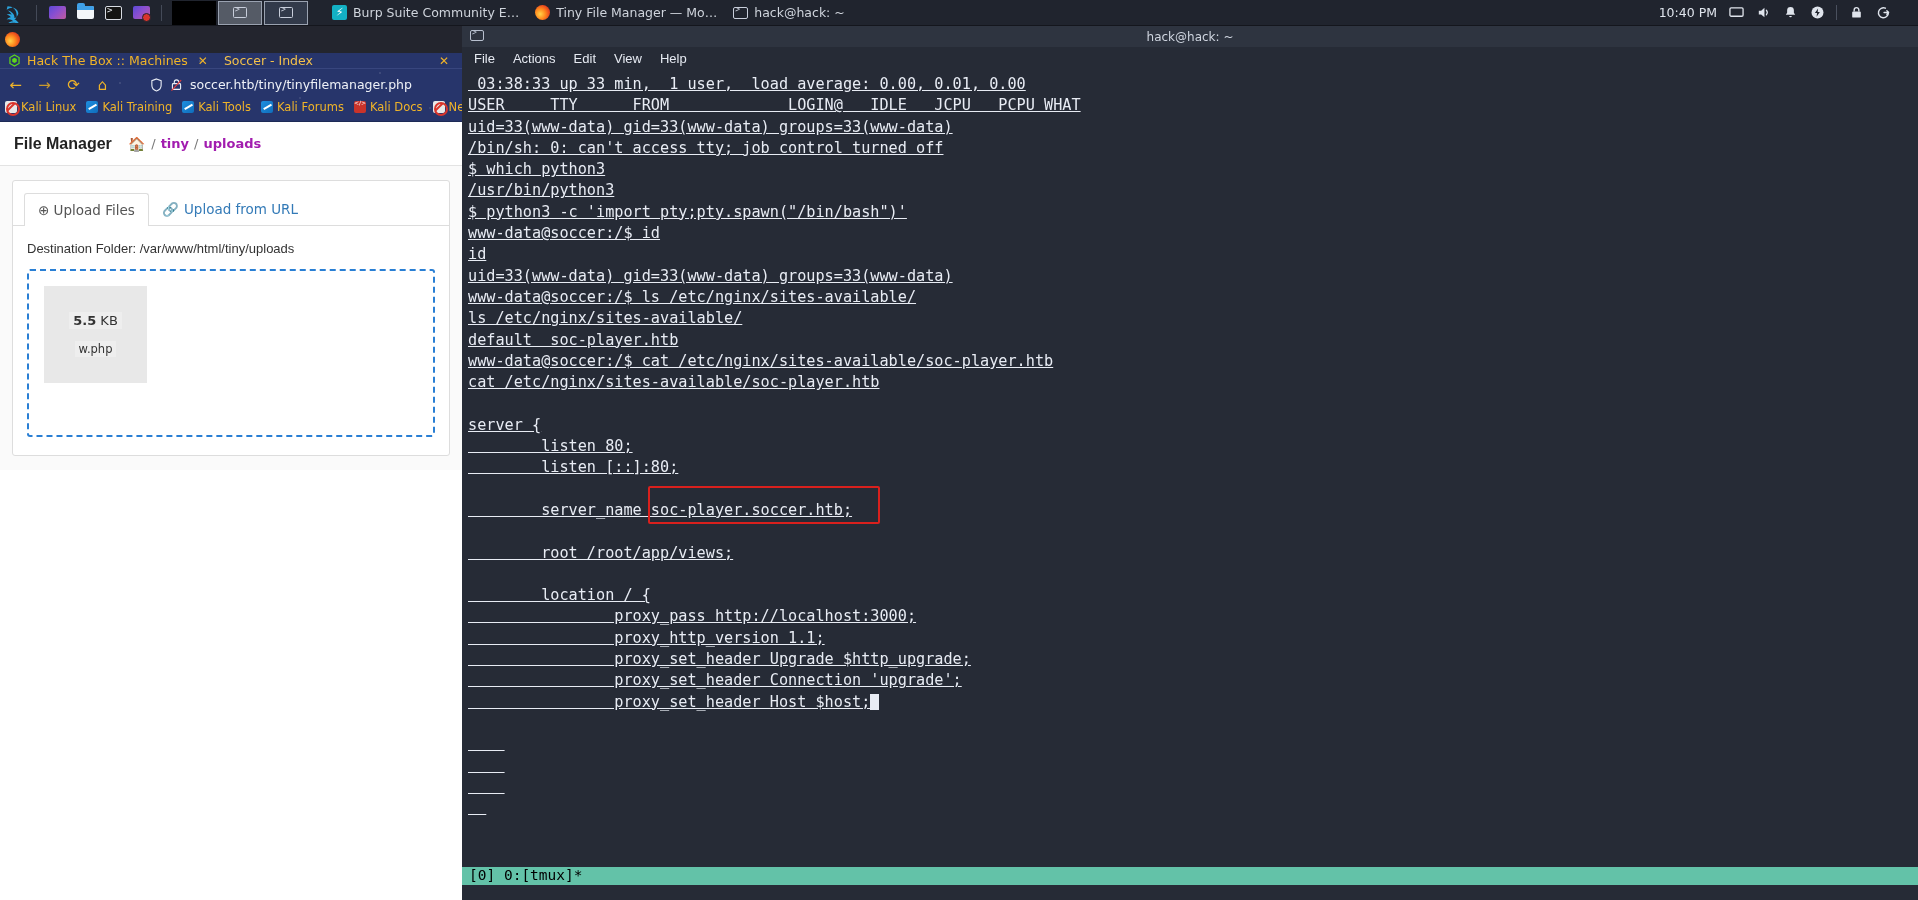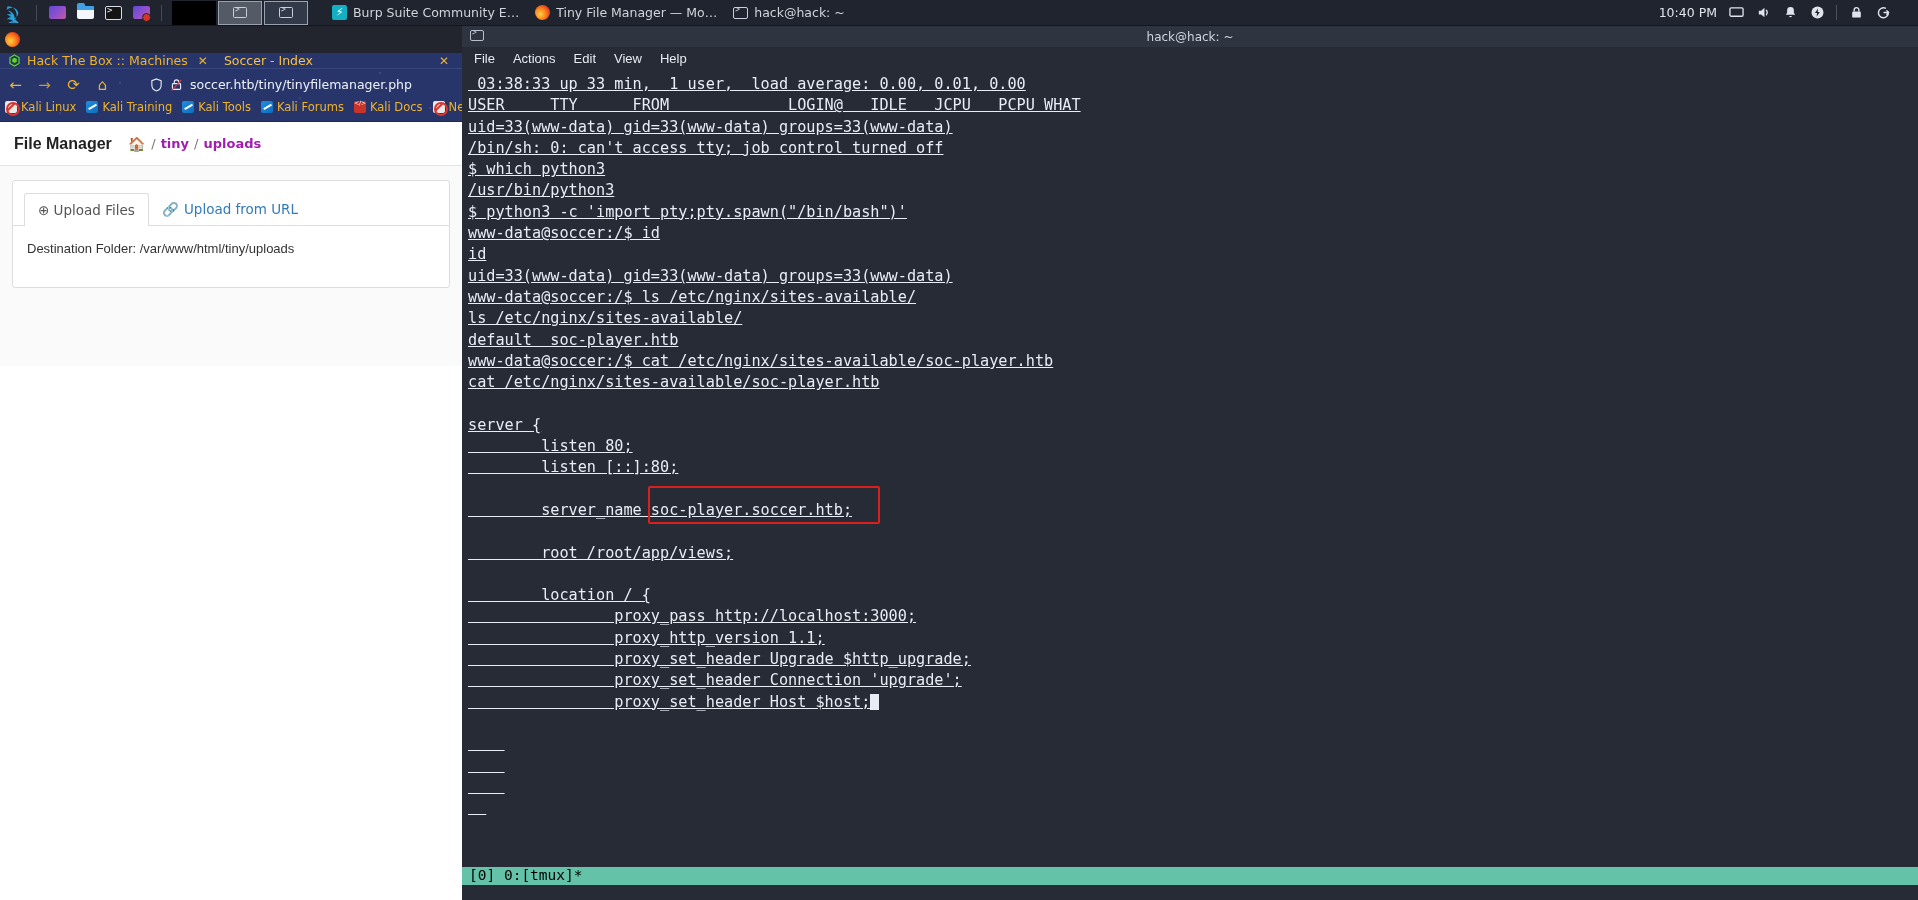--- a/index.html
+++ b/index.html
@@ -458,20 +458,29 @@
             <span>⊕</span>
             <span>Upload Files</span>
           </div>
           <div class="fm-tab">
             <span>🔗</span>
             <span>Upload from URL</span>
           </div>
         </div>
         <div class="fm-tabcontent">
           <div class="dest-label">Destination Folder: /var/www/html/tiny/uploads</div>
+          <div class="dropzone">
+            <div class="upload-card">
+              <div class="up-size">
+                <b>5.5</b>
+                <span>KB</span>
+              </div>
+              <div class="up-name">w.php</div>
+            </div>
+          </div>
         </div>
       </div>
     </div>
   </div>
 </div>
 
 <div id="terminal">
   <div class="term-title">
     <span class="tt-ic"></span>
     <span class="tt-txt">hack@hack: ~</span>

